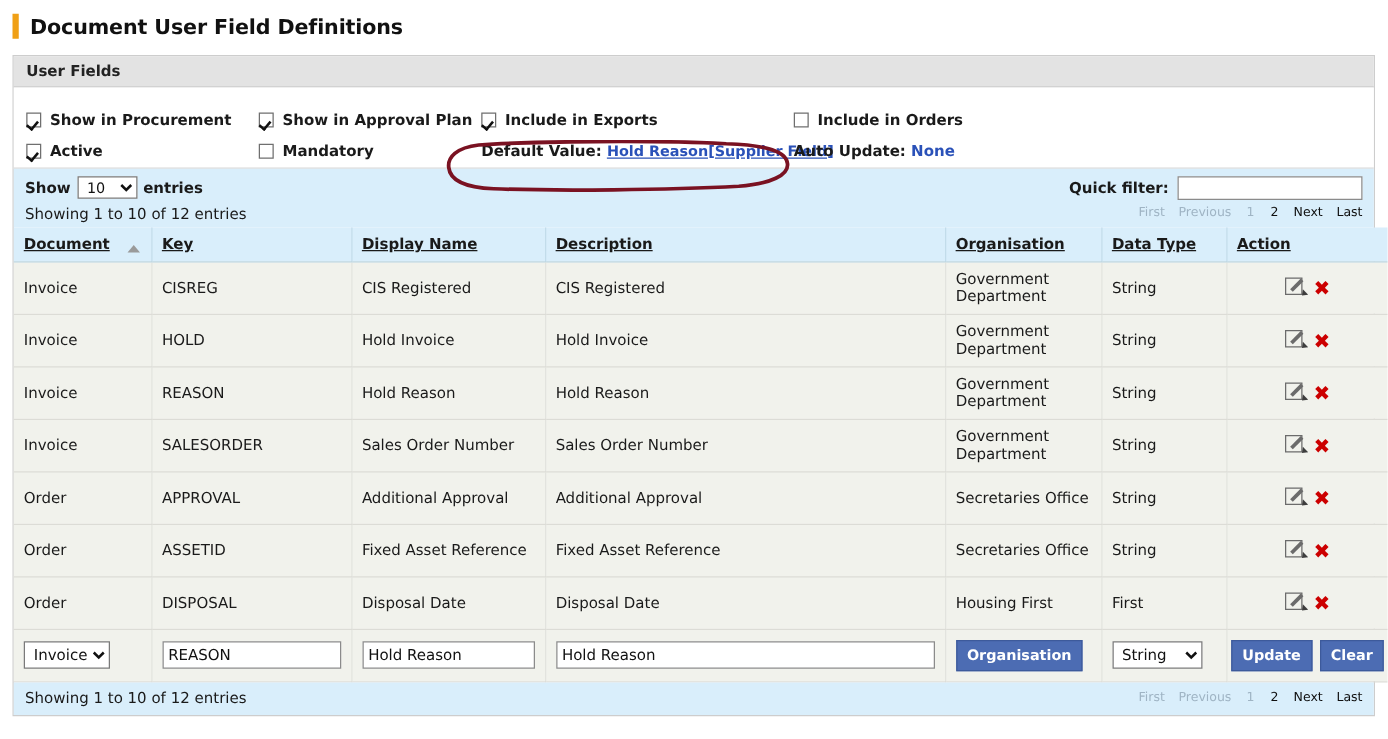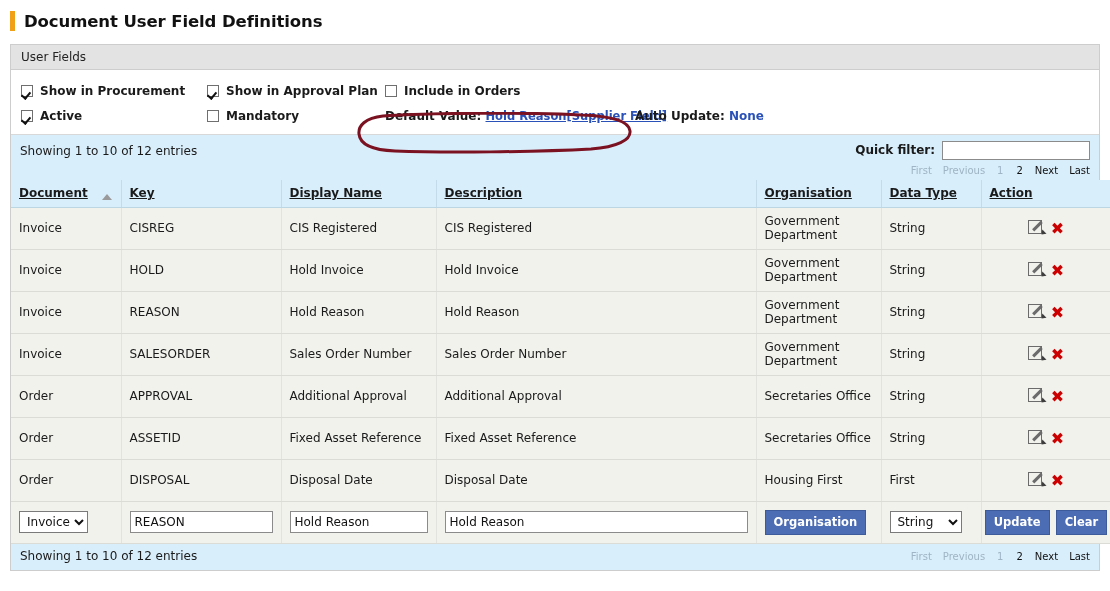--- a/index.html
+++ b/index.html
@@ -37,36 +37,36 @@
   
   #panel {
     margin:8px 10px 0 10px;
     border:1px solid #cdcdcd;
     background:#fff;
   }
   #panel-header {
     background:#e3e3e3;
     border-bottom:1px solid #cdcdcd;
     padding:6px 10px 6px 10px;
-    font-weight:normal;
+    font-weight:bold;
     font-size:12px;
     color:#222;
     height:25px;
     line-height:13px;
   }
 
   
   #flags-area {
     background:#ffffff;
     padding:8px 10px 6px 10px;
     border-bottom:1px solid #d8d8d8;
   }
   .flag-row {
     display:flex;
-    align-items:center;
+    align-items:flex-end;
     height:25px;
   }
   .flag {
     display:flex;
     align-items:center;
     gap:7px;
     font-weight:bold;
     font-size:12px;
     color:#1a1a1a;
     white-space:nowrap;
@@ -321,20 +321,24 @@
 
     <div class="flag-row">
       <div class="flag" style="width:186px">
         <span class="cb on"></span>
         <span>Show in Procurement</span>
       </div>
       <div class="flag" style="width:178px">
         <span class="cb on"></span>
         <span>Show in Approval Plan</span>
       </div>
+      <div class="flag" style="width:250px">
+        <span class="cb on"></span>
+        <span>Include in Exports</span>
+      </div>
       <div class="flag">
         <span class="cb"></span>
         <span>Include in Orders</span>
       </div>
     </div>
 
     <div class="flag-row">
       <div class="flag" style="width:186px">
         <span class="cb on"></span>
         <span>Active</span>
@@ -349,20 +353,27 @@
       </div>
       <div class="kv">
         <span>Auto Update:</span>
         <span class="muted-link">None</span>
       </div>
     </div>
   </div>
 
   <div id="dt-top">
     <div id="dt-top-left">
+      <div class="show-line">
+        <span class="lbl">Show</span>
+        <select class="mini">
+          <option selected="">10</option><option>25</option><option>50</option><option>100</option>
+        </select>
+        <span class="lbl">entries</span>
+      </div>
       <div class="showing-line">Showing 1 to 10 of 12 entries</div>
     </div>
 
     <div id="dt-top-right">
       <div class="filter-line">
         <span class="lbl">Quick filter:</span>
         <input class="qf" type="text" value="" style="">
       </div>
       <div class="pager">
         <span class="pg dim">First</span>

